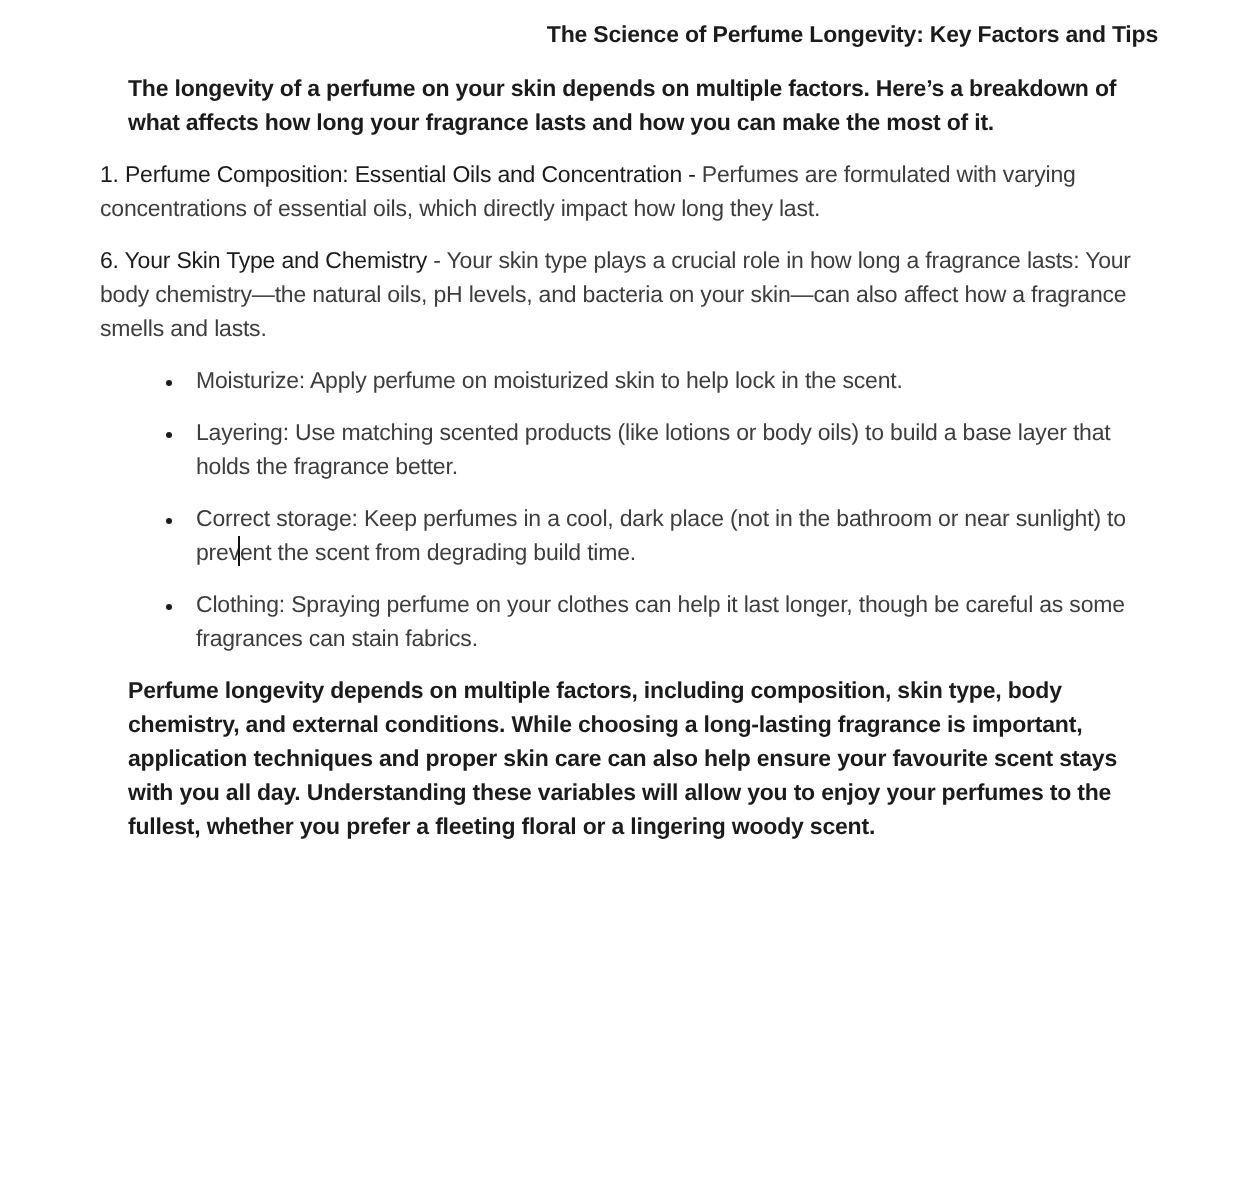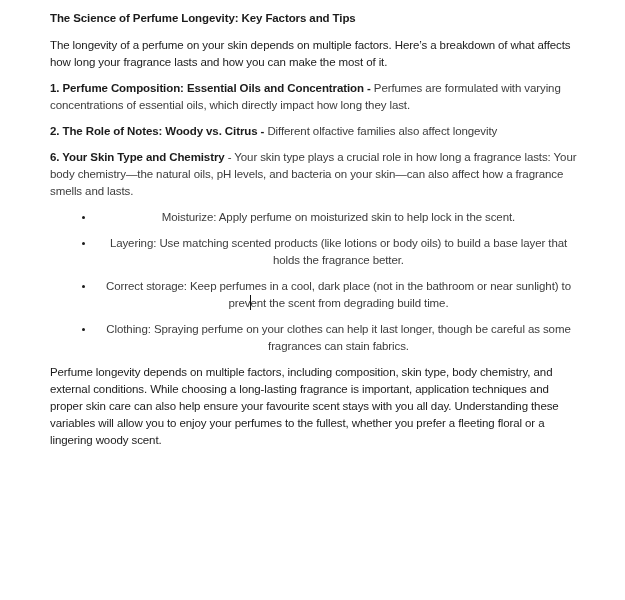--- a/index.html
+++ b/index.html
@@ -20,41 +20,41 @@
     font-size: 11.5px;
     line-height: 17px;
     letter-spacing: -0.1px;
     color: var(--body-color);
     background: var(--bg-color);
   }
   .doc-title {
     font-size: 11.5px;
     font-weight: bold;
     color: var(--bold-color);
-    text-align: left;
+    text-align: right;
     margin: 3px 0 10px 0;
   }
   p { margin: 0 0 9px 0; }
   .bold-para {
-    font-weight: normal;
+    font-weight: bold;
     color: var(--bold-color);
+    margin-left: 14px;
   }
   .section b, .section strong {
-    font-weight: bold;
+    font-weight: normal;
     color: var(--bold-color);
   }
   ul.tips-list {
     margin: 0 0 9px 0;
     padding-left: 45px;
     list-style: disc outside;
   }
   ul.tips-list li {
     margin-bottom: 9px;
     padding-left: 3px;
-    text-align: center;
   }
   ul.tips-list li::marker {
     color: var(--bold-color);
     font-size: 10px;
   }
   .caret {
     display: inline-block;
     width: 1px;
     height: 15px;
     background: #111111;
@@ -68,21 +68,20 @@
 <body>
 
 <div class="page">
 
   <h1 class="doc-title">The Science of Perfume Longevity: Key Factors and Tips</h1>
 
   <p class="bold-para">The longevity of a perfume on your skin depends on multiple factors. Here’s a breakdown of what affects how long your fragrance lasts and how you can make the most of it.</p>
 
   <p class="section"><strong>1. Perfume Composition: Essential Oils and Concentration -</strong><span> Perfumes are formulated with varying concentrations of essential oils, which directly impact how long they last.</span></p>
 
-  <p class="section"><strong>2. The Role of Notes: Woody vs. Citrus -</strong><span> Different olfactive families also affect longevity</span></p>
 
   <p class="section"><strong>6. Your Skin Type and Chemistry</strong><span> - Your skin type plays a crucial role in how long a fragrance lasts: Your body chemistry—the natural oils, pH levels, and bacteria on your skin—can also affect how a fragrance smells and lasts.</span></p>
 
 
 
 
 
   <ul class="tips-list">
     <li><span>Moisturize: Apply perfume on moisturized skin to help lock in the scent.</span></li>
     <li><span>Layering: Use matching scented products (like lotions or body oils) to build a base layer that holds the fragrance better.</span></li>

